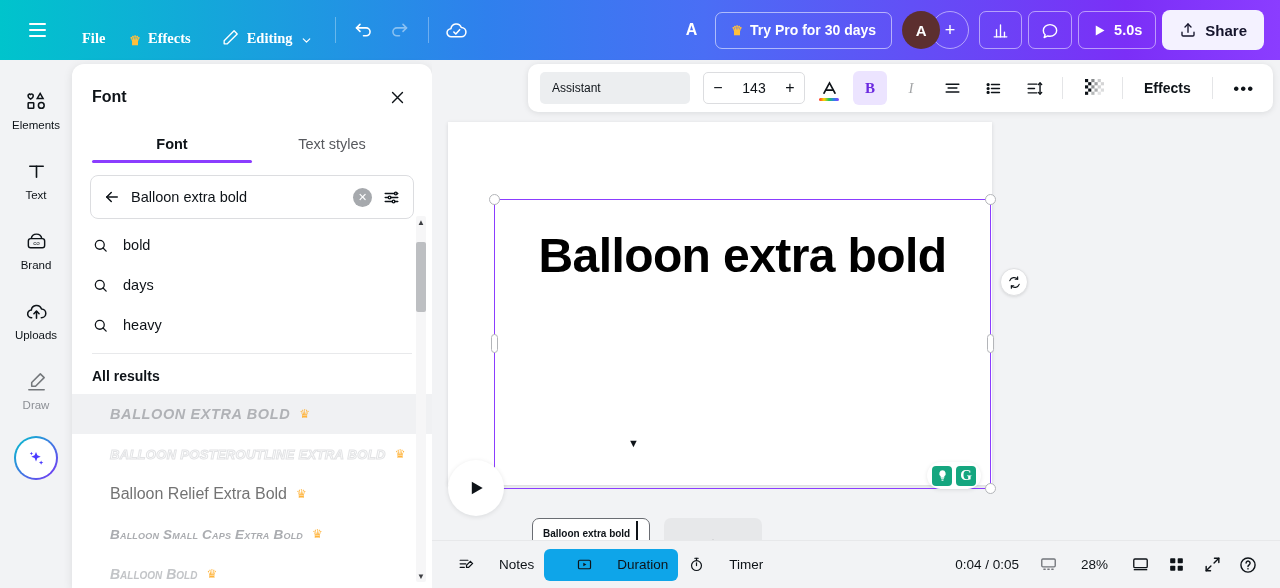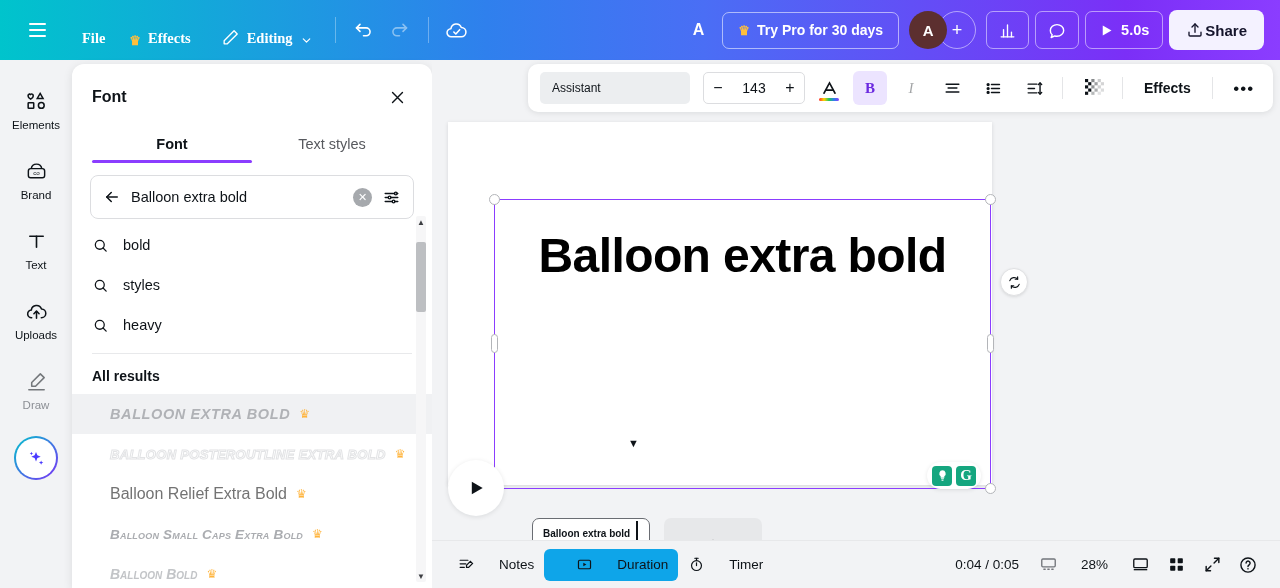--- a/index.html
+++ b/index.html
@@ -52,21 +52,21 @@
     display: flex; align-items: center; justify-content: center; margin-left: -9px;
     font-size: 18px; font-weight: 400; cursor: pointer;
   }
   .ghost-btn {
     height: 38px; min-width: 42px; padding: 0 11px; border: 1px solid rgba(255,255,255,0.5);
     border-radius: 7px; display: flex; align-items: center; justify-content: center; gap: 7px;
     cursor: pointer; font-size: 14.5px; font-weight: 600;
   }
   .share-btn {
     height: 40px; padding: 0 17px; background: #f4f2ff; color: #14142b; border-radius: 8px;
-    display: flex; align-items: center; gap: 1px; font-size: 15px; font-weight: 600; cursor: pointer;
+    display: flex; align-items: center; gap: 8px; font-size: 15px; font-weight: 600; cursor: pointer;
   }
 
   
   .rail {
     position: absolute; left: 0; top: 60px; width: 72px; height: 528px;
     background: #f2f3f5; display: flex; flex-direction: column; align-items: center;
     padding-top: 16px; gap: 2px;
   }
   .rail-item {
     width: 64px; height: 68px; display: flex; flex-direction: column; align-items: center;
@@ -352,33 +352,33 @@
     <div class="rail-item">
       <svg width="23" height="23" viewBox="0 0 24 24" fill="none" stroke="#0e1318" stroke-width="1.6">
         <path d="M5.2 4.2c-1.2 0-2 1-2 2 0 1.8 2.7 3.4 2.7 3.4S8.6 8 8.6 6.2c0-1-.8-2-2-2-.5 0-.9.25-1.2.6-.3-.35-.7-.6-1.2-.6z"></path>
         <path d="M15.8 3.6l3 5.2h-6z"></path>
         <rect x="3.3" y="13.2" width="5.8" height="5.8" rx="0.6"></rect>
         <circle cx="17" cy="16.1" r="3"></circle>
       </svg>
       <span>Elements</span>
     </div>
     <div class="rail-item">
+      <svg width="23" height="23" viewBox="0 0 24 24" fill="none" stroke="#0e1318" stroke-width="1.7" stroke-linecap="round">
+        <path d="M5 6.5h14"></path>
+          <path d="M12 6.5V18"></path>
+      </svg>
+      <span>Text</span>
+    </div>
+    <div class="rail-item">
       <svg width="23" height="23" viewBox="0 0 24 24" fill="none" stroke="#0e1318" stroke-width="1.5">
         <rect x="3.5" y="9" width="17" height="9.5" rx="2.4"></rect>
         <path d="M6.5 9C7 6 9.3 4.3 12 4.3S17 6 17.5 9"></path>
         <text x="12" y="16" font-size="6.5" text-anchor="middle" fill="#0e1318" stroke="none" font-family="Liberation Sans, sans-serif">co</text>
       </svg>
       <span>Brand</span>
-    </div>
-    <div class="rail-item">
-      <svg width="23" height="23" viewBox="0 0 24 24" fill="none" stroke="#0e1318" stroke-width="1.7" stroke-linecap="round">
-        <path d="M5 6.5h14"></path>
-          <path d="M12 6.5V18"></path>
-      </svg>
-      <span>Text</span>
     </div>
     <div class="rail-item">
       <svg width="23" height="23" viewBox="0 0 24 24" fill="none" stroke="#0e1318" stroke-width="1.6" stroke-linecap="round" stroke-linejoin="round">
         <path d="M7 18.5a4 4 0 01-.4-8 5.5 5.5 0 0110.6-1.2A3.8 3.8 0 0117 18.5"></path>
         <path d="M12 19v-7"></path>
           <path d="M9.3 14.3L12 11.6l2.7 2.7"></path>
       </svg>
       <span>Uploads</span>
     </div>
     <div class="rail-item muted">
@@ -442,21 +442,21 @@
           <circle cx="11" cy="11" r="6.3"></circle>
             <path d="M15.6 15.6L20 20"></path>
         </svg>
         <span>bold</span>
       </div>
       <div class="sugg">
         <svg width="17" height="17" viewBox="0 0 24 24" fill="none" stroke="#0e1318" stroke-width="1.8" stroke-linecap="round">
           <circle cx="11" cy="11" r="6.3"></circle>
             <path d="M15.6 15.6L20 20"></path>
         </svg>
-        <span>styles</span>
+        <span>days</span>
       </div>
       <div class="sugg">
         <svg width="17" height="17" viewBox="0 0 24 24" fill="none" stroke="#0e1318" stroke-width="1.8" stroke-linecap="round">
           <circle cx="11" cy="11" r="6.3"></circle>
             <path d="M15.6 15.6L20 20"></path>
         </svg>
         <span>heavy</span>
       </div>
     </div>
 

